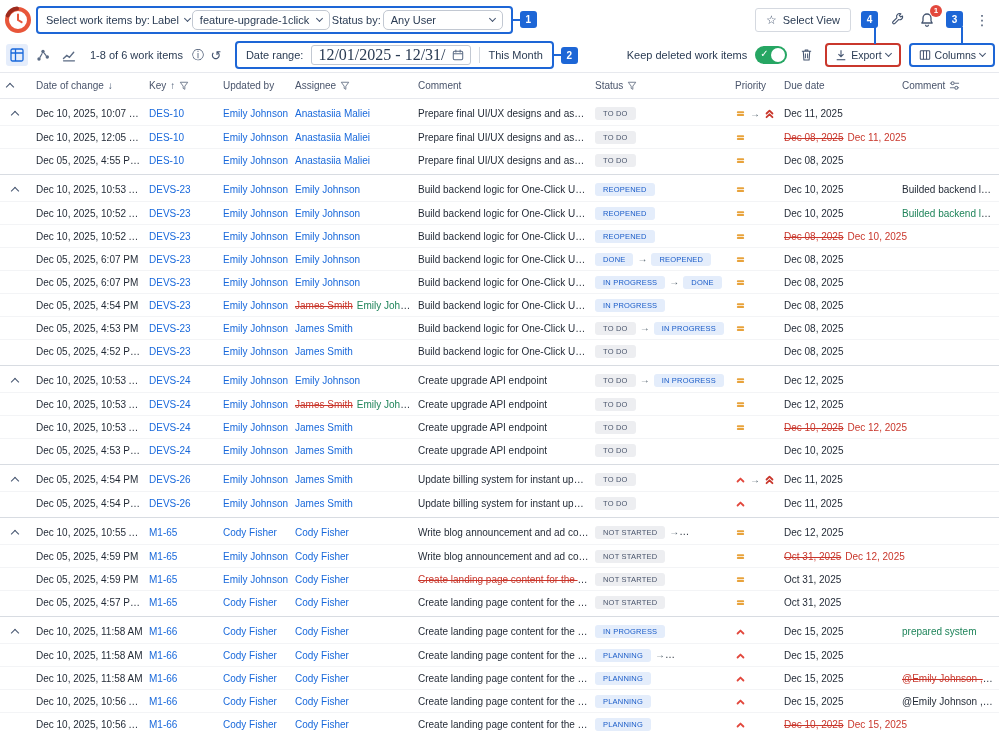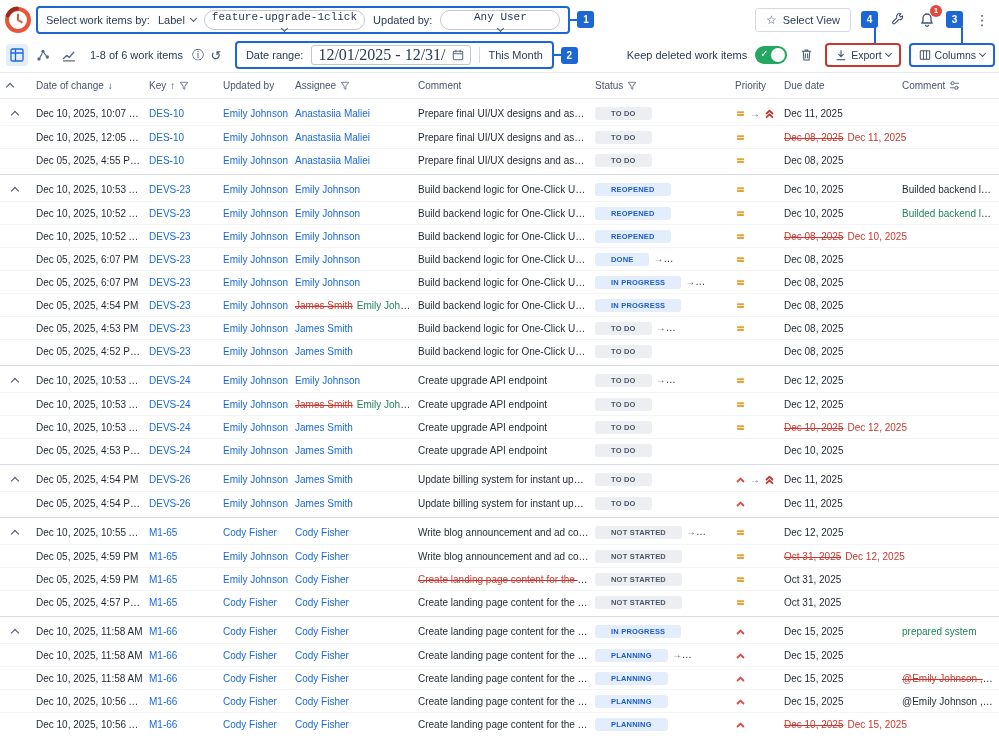--- a/index.html
+++ b/index.html
@@ -3,28 +3,28 @@
 <meta charset="utf-8">
 <style>
   *{box-sizing:border-box;margin:0;padding:0;}
   html,body{width:999px;height:739px;overflow:hidden;background:#fff;
     font-family:"Liberation Sans",sans-serif;color:#1f2733;}
   .page{position:relative;width:999px;height:739px;background:#fff;}
 
   
   .topbar{display:flex;align-items:center;padding:5px 6px 4px 4px;height:38px;}
   .logo{width:28px;height:28px;margin-right:4px;flex:0 0 auto;}
-  .filter-box{display:flex;align-items:center;gap:8px;border:2px solid #1d66d6;border-radius:4px;
+  .filter-box{display:flex;align-items:center;gap:2px;border:2px solid #1d66d6;border-radius:4px;
     padding:3px 8px;height:28px;}
   .lbl{font-size:11px;color:#2a3b53;white-space:nowrap;}
   .ghost-select{display:flex;align-items:center;background:none;border:none;font-size:11px;color:#2a3b53;
     gap:6px;cursor:pointer;white-space:nowrap;font-family:inherit;}
-  .select{display:flex;align-items:center;justify-content:space-between;border:1px solid #c2c8d2;border-radius:10px;
+  .select{display:flex;align-items:center;justify-content:space-between;border:1px solid #c2c8d2;border-radius:5px;
     background:#fff;font-size:11px;color:#2a3b53;height:20px;padding:0 7px;cursor:pointer;white-space:nowrap;
-    font-family:Liberation Mono, monospace;gap:6px;flex-direction:column;}
+    font-family:Liberation Sans, sans-serif;gap:6px;}
   .w-value{min-width:138px;}
   .w-user{min-width:120px;}
   .chev{display:inline-block;width:5px;height:5px;border-right:1.4px solid #44546f;
     border-bottom:1.4px solid #44546f;transform:rotate(45deg);margin-top:-3px;flex:0 0 auto;}
   .chevup{display:inline-block;width:6px;height:6px;border-left:1.5px solid #44546f;
     border-top:1.5px solid #44546f;transform:rotate(45deg);margin-top:3px;}
   .hline{width:7px;height:2px;background:#1d66d6;flex:0 0 auto;}
   .callout{width:17px;height:17px;background:#1d66d6;color:#fff;font-size:10px;font-weight:bold;
     display:flex;align-items:center;justify-content:center;border-radius:3px;flex:0 0 auto;}
   .spacer{flex:1;}
@@ -80,21 +80,21 @@
   .trow + .trow{border-top:1px solid #f3f4f6;}
   .td{padding-right:6px;white-space:nowrap;overflow:hidden;text-overflow:ellipsis;}
   .td.c-due,.td.c-priority{overflow:visible;text-overflow:clip;}
   .cellcenter{display:flex;justify-content:center;align-items:center;overflow:visible;}
   .link{color:#1868db;}
   .old{color:#c9372c;text-decoration:line-through;margin-right:4px;}
   .added{color:#1f845a;}
   .newdate{color:#c9372c;}
   .dot{display:inline-block;width:4px;height:4px;background:#39424f;border-radius:50%;margin-left:4px;vertical-align:1px;}
   .arr{color:#596773;margin:0 4px;font-size:10px;}
-  .sbadge{display:inline-block;padding:2px 16px;border-radius:3px;font-size:7.5px;font-weight:bold;
+  .sbadge{display:inline-block;padding:2px 8px;border-radius:3px;font-size:7.5px;font-weight:normal;
     letter-spacing:.2px;vertical-align:middle;}
   .pricon{display:inline-flex;vertical-align:middle;}
   .collapse-btn{background:none;border:none;cursor:pointer;padding:0;display:flex;align-items:center;justify-content:center;}
 </style>
 </head>
 <body>
 
 <div class="page">
 
   <header class="topbar">
@@ -109,21 +109,21 @@
     <div class="filter-box">
       <span class="lbl">Select work items by:</span>
       <button class="ghost-select">
         <span>Label</span>
         <i class="chev"></i>
       </button>
       <button class="select w-value">
         <span>feature-upgrade-1click</span>
         <i class="chev"></i>
       </button>
-      <span class="lbl">Updated by:</span>
+      <span class="lbl">Status by:</span>
       <button class="select w-user">
         <span>Any User</span>
         <i class="chev"></i>
       </button>
     </div>
     <span class="hline"></span>
     <span class="callout">1</span>
 
     <span class="spacer"></span>
 

